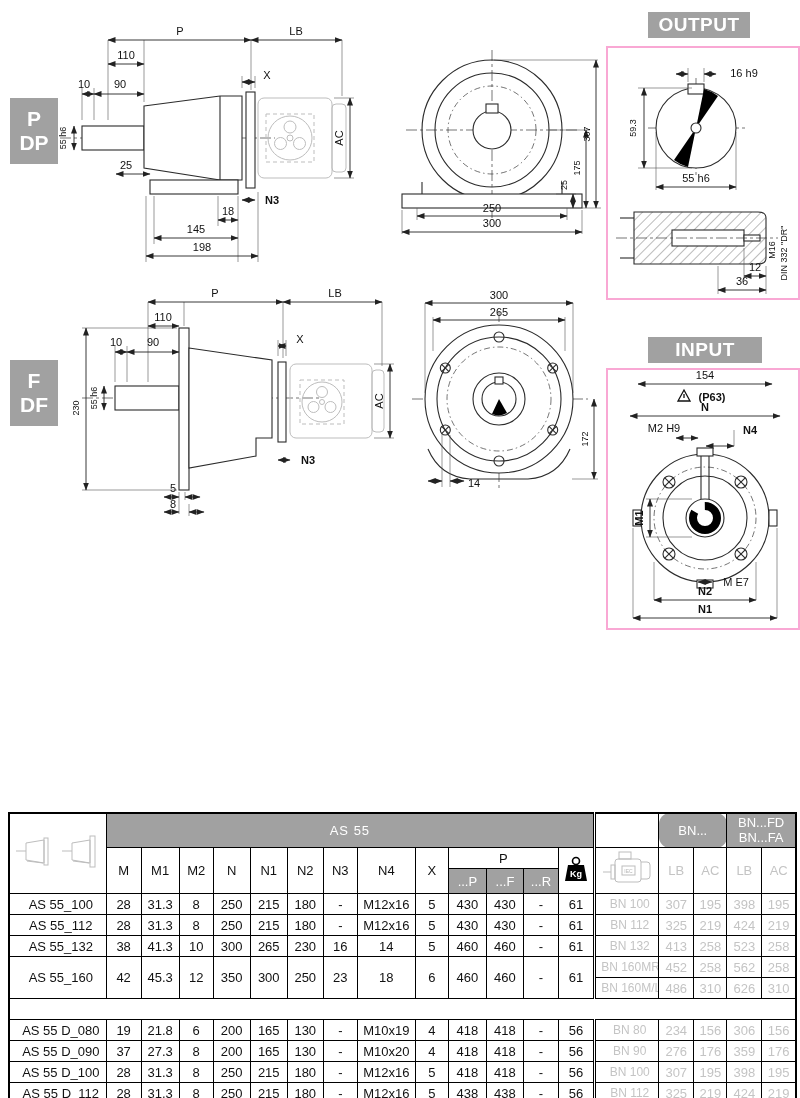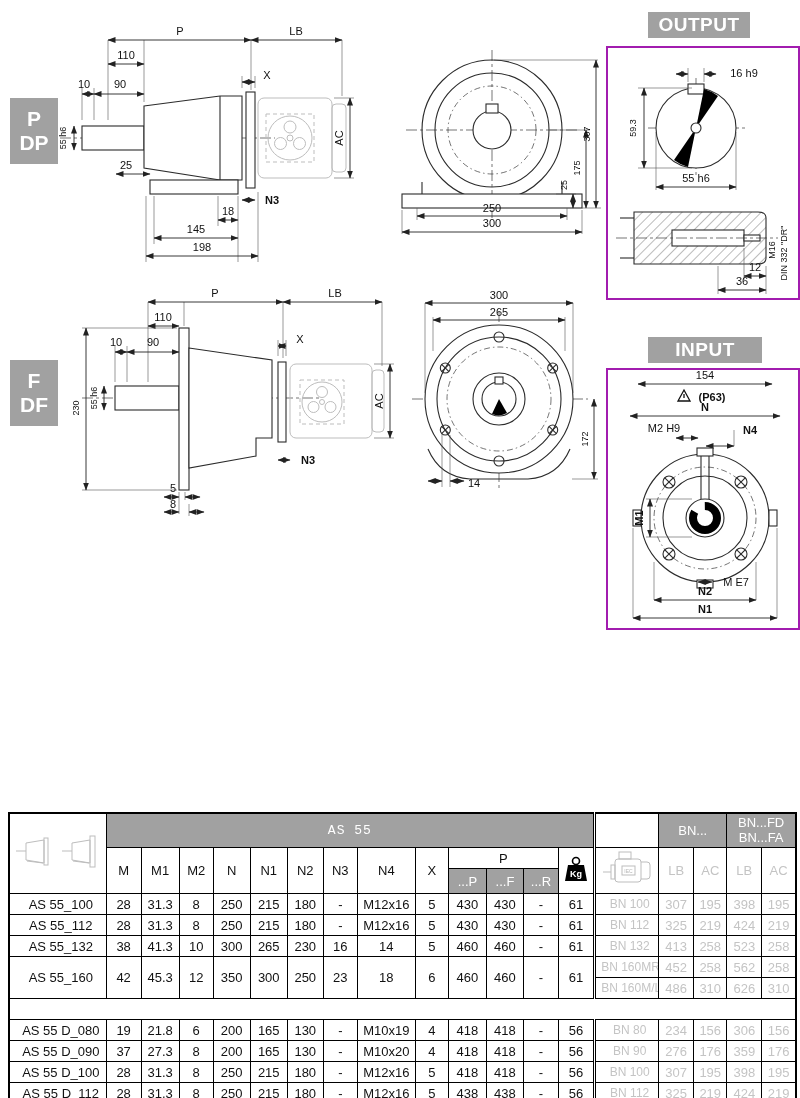--- a/index.html
+++ b/index.html
@@ -4,21 +4,21 @@
 <style>
   html,body{margin:0;padding:0;background:#fff;}
   #page{position:relative;width:800px;height:1098px;background:#fff;overflow:hidden;
         font-family:"Liberation Sans",sans-serif;color:#111;}
   .abs{position:absolute;}
   
   .glabel{background:#a1a1a1;color:#fff;font-weight:bold;font-size:21px;line-height:1.15;
           display:flex;flex-direction:column;align-items:center;justify-content:center;}
   .sechdr{background:#a1a1a1;color:#fff;font-weight:bold;font-size:19px;letter-spacing:.5px;
           display:flex;align-items:center;justify-content:center;}
-  .detailbox{border:2px solid #a21caf;background:#fff;}
+  .detailbox{border:2px solid #f9a8d4;background:#fff;}
   
   .o{fill:none;stroke:#2b2b2b;stroke-width:1.1;}
   .of{fill:#fff;stroke:#2b2b2b;stroke-width:1.1;}
   .blk{fill:#000;stroke:none;}
   .cl{fill:none;stroke:#3a3a3a;stroke-width:.7;stroke-dasharray:11 3 3 3;}
   .dsh{fill:none;stroke:#3a3a3a;stroke-width:.7;stroke-dasharray:6 3 1.5 3;}
   .d{fill:none;stroke:#222;stroke-width:.9;}
   .e{fill:none;stroke:#555;stroke-width:.6;}
   .mo{fill:none;stroke:#bdbdbd;stroke-width:1;}
   .mod{fill:none;stroke:#bdbdbd;stroke-width:1;stroke-dasharray:4 3;}
@@ -33,22 +33,22 @@
   #svgF .d{marker-start:url(#arF);marker-end:url(#arF);}
   
   #spec-table{position:absolute;left:8px;top:812px;border-collapse:collapse;table-layout:fixed;
               width:789px;border:2px solid #000;}
   #spec-table td,#spec-table th{border:1px solid #000;padding:0;text-align:center;font-size:13px;
               white-space:nowrap;overflow:hidden;height:20px;font-weight:normal;}
   #spec-table .h1 th{height:33px;}
   #spec-table .h2 th, #spec-table .h2 td{height:20px;}
   #spec-table .h3 th{height:24px;}
   .band{background:#a1a1a1;color:#fff;font-weight:bold;}
-  .ttl{font-size:17px;letter-spacing:1px;font-family:Liberation Mono, monospace;}
-  .bn{font-size:13px;}
+  .ttl{font-size:17px;letter-spacing:1px;}
+  .bn{font-size:13px;border-radius:11px;}
   .bnfd{font-size:12px;line-height:1.1;}
   .blank{background:#fff;}
   .corner{background:#fff;}
   th.hc{font-weight:bold;font-size:13px;}
   .pg{font-weight:bold;font-size:13px;}
   .sub{background:#a1a1a1;color:#fff;font-weight:bold;font-size:12px;}
   .kgc{background:#fff;margin-top:36px;}
   .mic{background:#fff;}
   .mcol{color:#c4c4c4;font-weight:bold;font-size:13px;}
   .rowname{text-align:center;padding-left:6px !important;font-weight:bold;}

